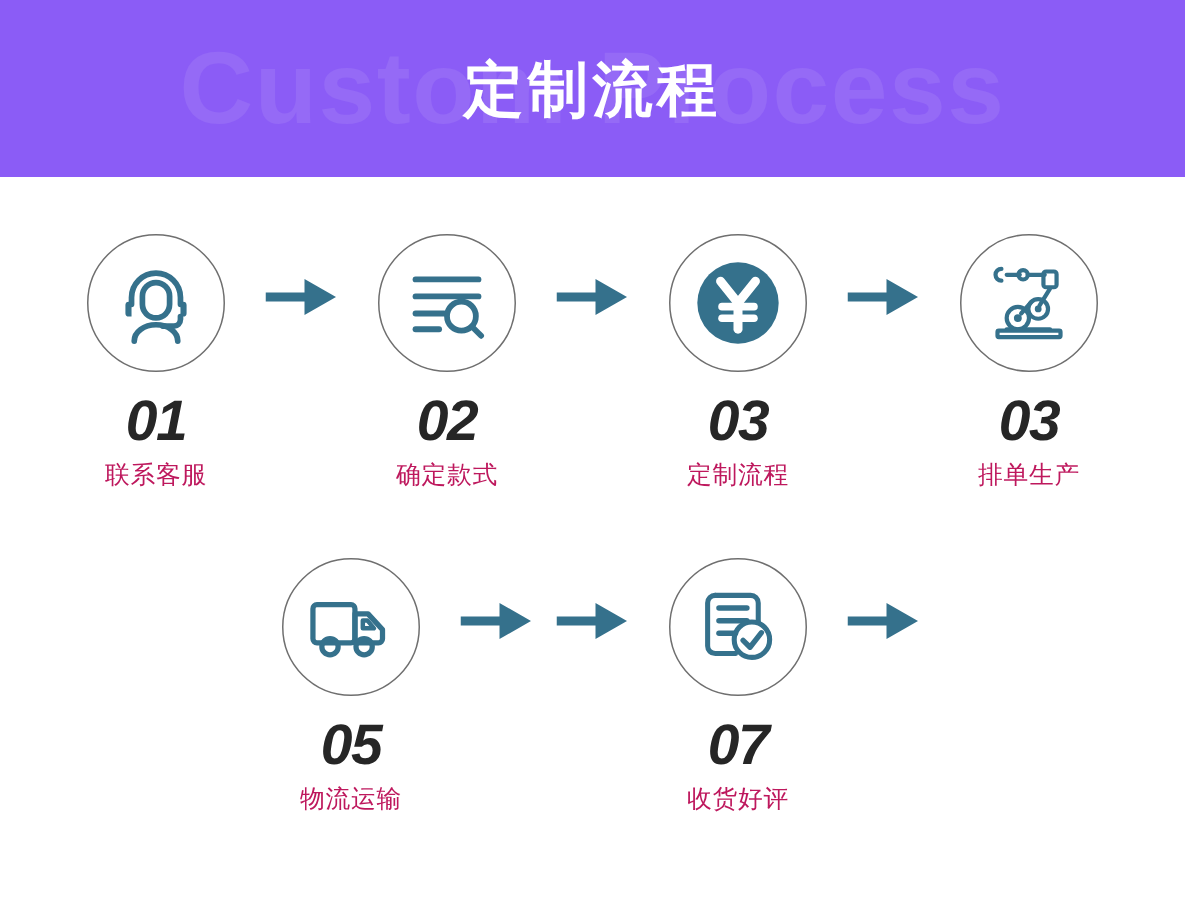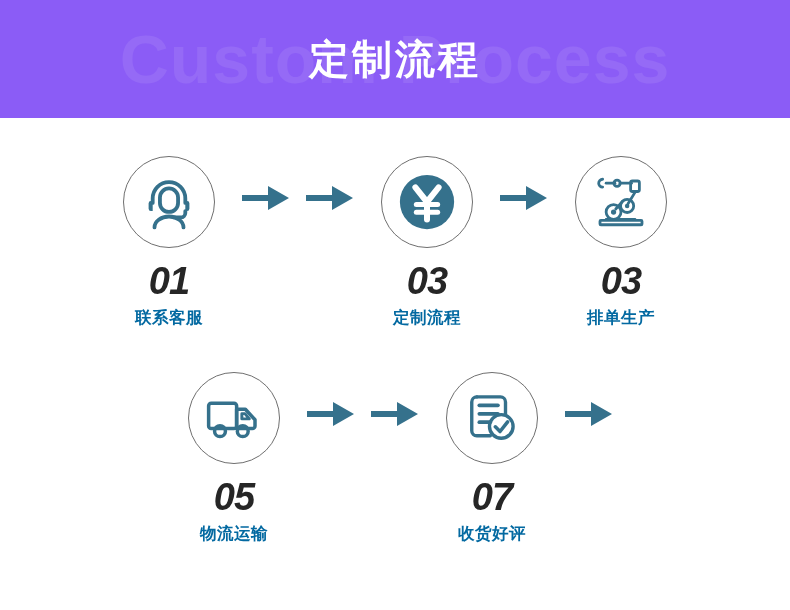--- a/index.html
+++ b/index.html
@@ -101,22 +101,22 @@
     font-size: 38px;
     font-weight: bold;
     font-style: italic;
     color: #262626;
     line-height: 1;
     letter-spacing: -1px;
   }
   .step-label {
     margin-top: 9px;
     font-size: 16.5px;
-    font-weight: bold;
-    color: #0369a1;
+    font-weight: normal;
+    color: #be185d;
     letter-spacing: 0.5px;
     line-height: 1;
     white-space: nowrap;
   }
 
   
   .arrow {
     width: 64px;
     display: flex;
     align-items: flex-start;
@@ -155,20 +155,36 @@
     </div>
 
     <div class="arrow">
       <span>
         <svg width="48" height="32" viewBox="0 0 48 32">
           <path d="M0 13 H26 V4 L47 16 L26 28 V19 H0 Z" fill="#35718C"></path>
         </svg>
       </span>
     </div>
 
+    <div class="step">
+      <div class="step-circle">
+        <span>
+          <svg width="56" height="56" viewBox="0 0 64 64" fill="none" stroke="#35718C" stroke-width="4.4" stroke-linecap="round">
+            <path d="M8 14 H56"></path>
+            <path d="M8 27 H56"></path>
+            <path d="M8 40 H30"></path>
+            <path d="M8 52 H26"></path>
+            <circle cx="43" cy="42" r="11" stroke-width="4.4"></circle>
+            <path d="M51.5 50.5 L58 57" stroke-width="4.4"></path>
+          </svg>
+        </span>
+      </div>
+      <div class="step-num">02</div>
+      <div class="step-label">确定款式</div>
+    </div>
 
     <div class="arrow">
       <span>
         <svg width="48" height="32" viewBox="0 0 48 32">
           <path d="M0 13 H26 V4 L47 16 L26 28 V19 H0 Z" fill="#35718C"></path>
         </svg>
       </span>
     </div>
 
     <div class="step">

